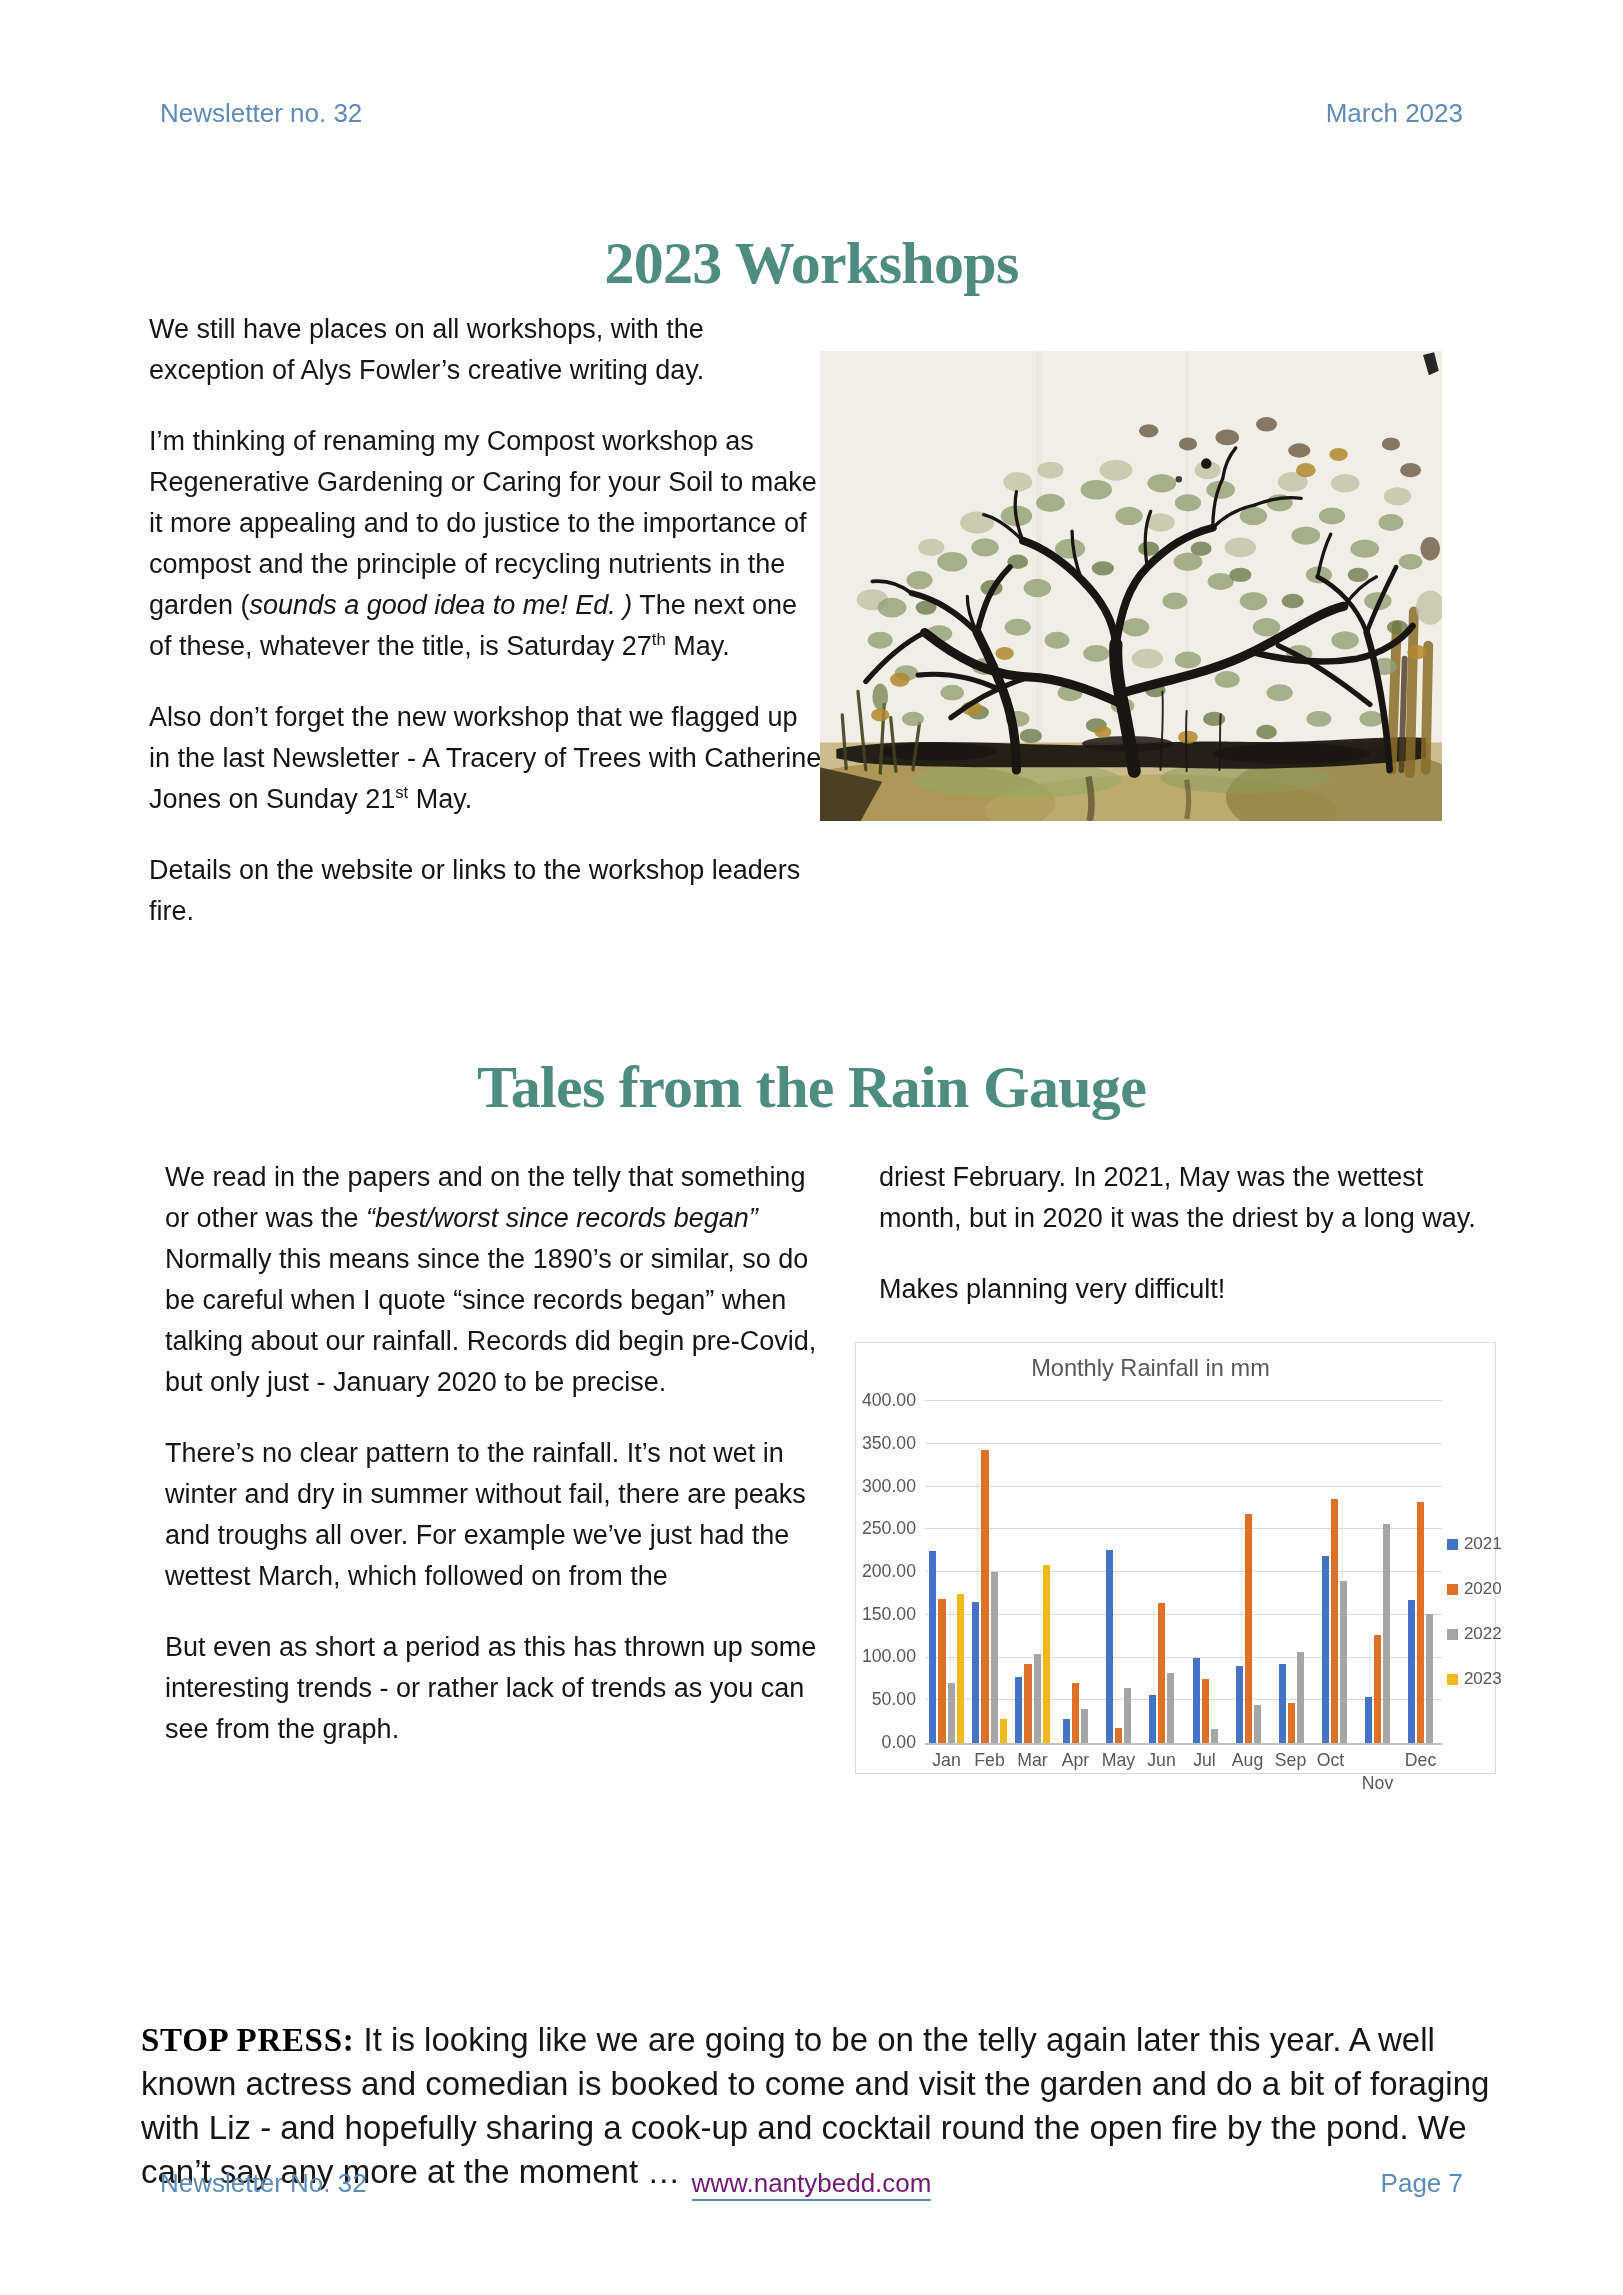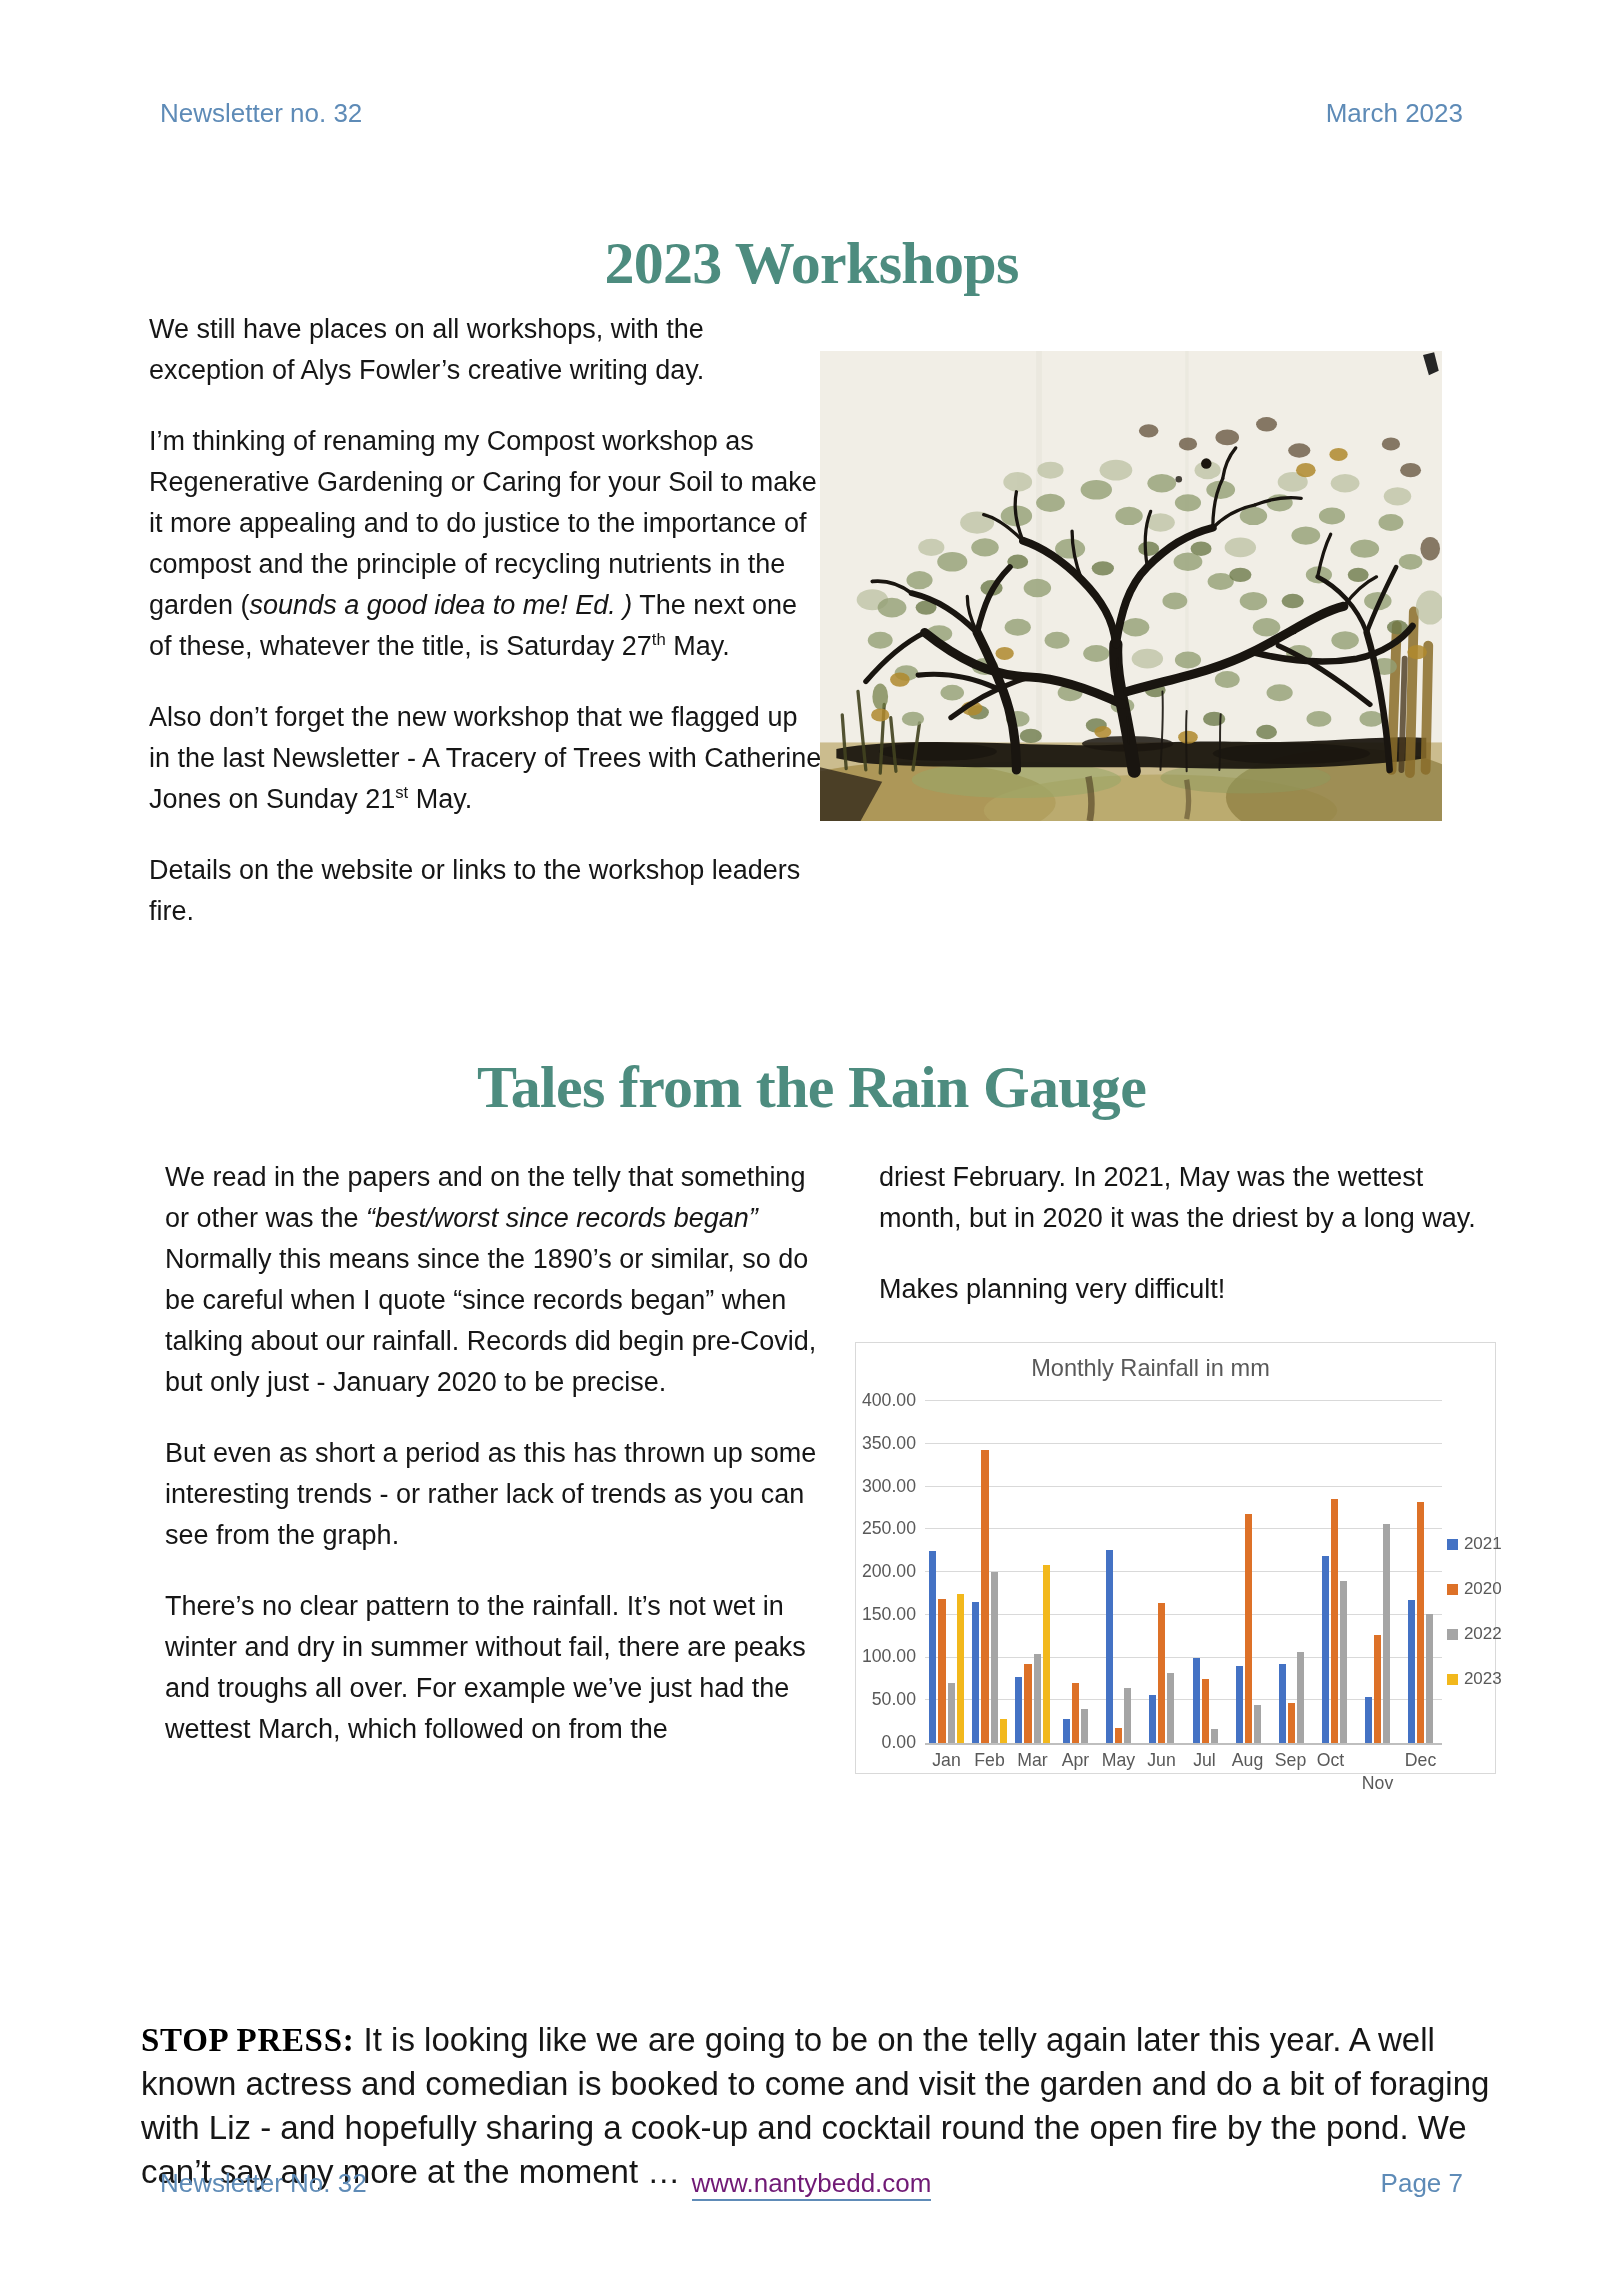--- a/index.html
+++ b/index.html
@@ -271,22 +271,22 @@
       </g>
 
       <path d="M921 6 l17 -4 l7 28 l-15 7 z" fill="#262626"></path>
     </svg>
   </figure>
 
   <h1 class="sec-title" id="rain-title">Tales from the Rain Gauge</h1>
 
   <div class="body-col" id="rain-col1">
     <p><span>We read in the papers and on the telly that something or other was the </span><em>“best/worst since records began”</em><span>  Normally this means since the 1890’s or similar, so do be careful when I quote “since records began” when talking about our rainfall.  Records did begin pre-Covid, but only just - January 2020 to be precise.</span></p>
+    <p>There’s no clear pattern to the rainfall.  It’s not wet in winter and dry in summer without fail, there are peaks and troughs all over.  For example we’ve just had the wettest March, which followed on from the</p>
     <p>But even as short a period as this has thrown up some interesting trends - or rather lack of trends as you can see from the graph.</p>
-    <p>There’s no clear pattern to the rainfall.  It’s not wet in winter and dry in summer without fail, there are peaks and troughs all over.  For example we’ve just had the wettest March, which followed on from the</p>
   </div>
 
   <div class="body-col" id="rain-col2">
     <p>driest February. In 2021, May was the wettest month, but in 2020 it was the driest by a long way.</p>
     <p>Makes planning very difficult!</p>
   </div>
 
   <div id="chart">
     <div class="chart-title">Monthly Rainfall in mm</div>
     <div id="ylabels" style="position: absolute; left: 0px; top: 0px;">

